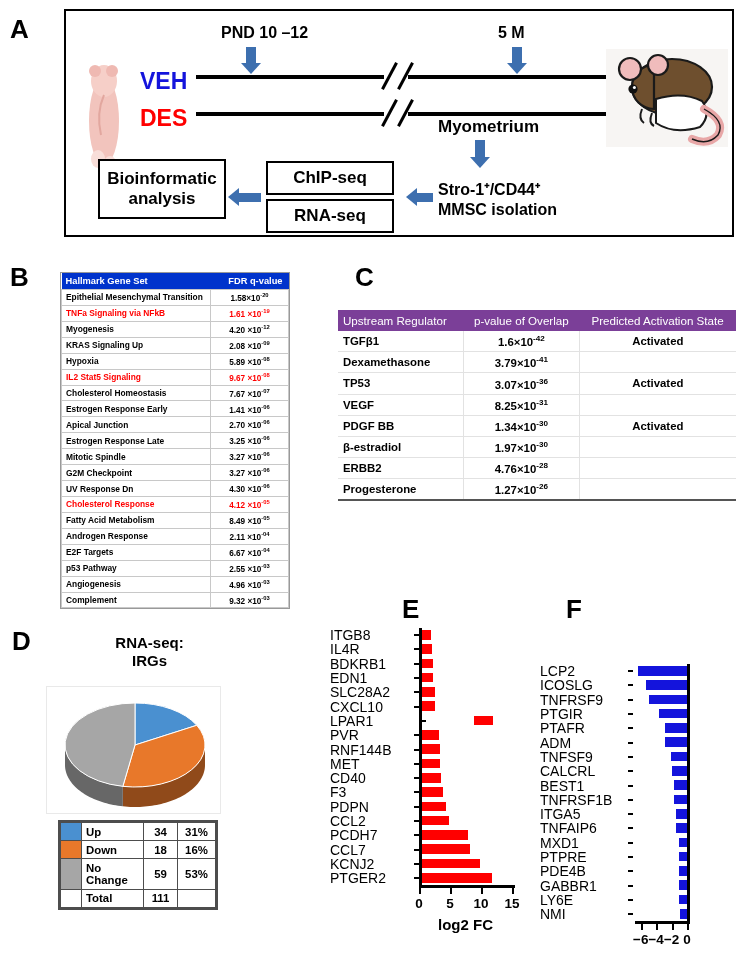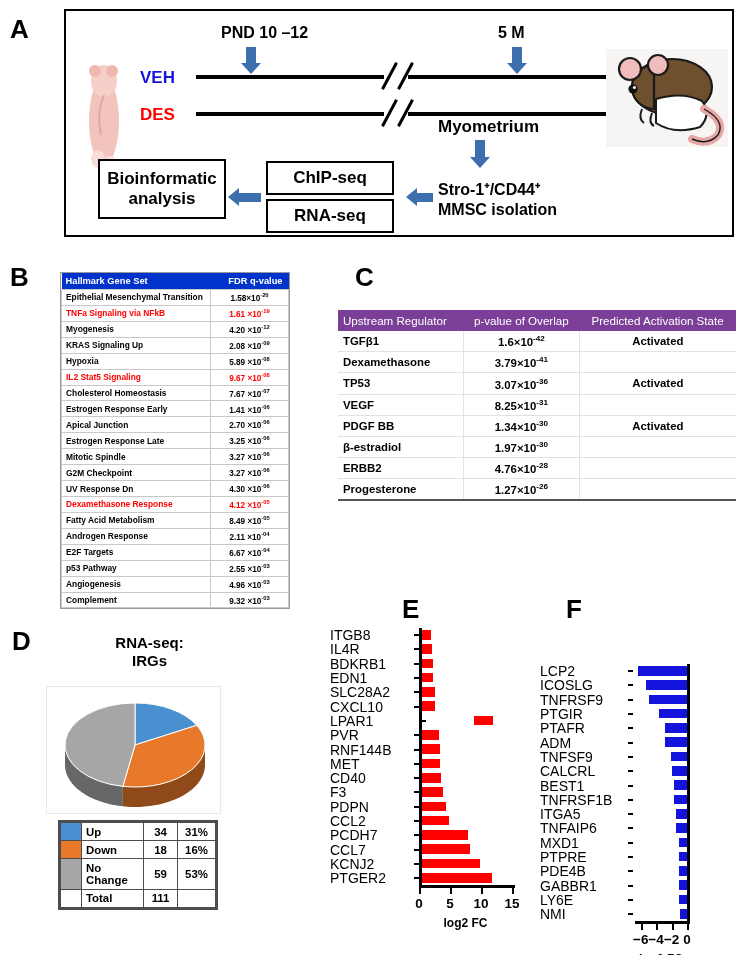--- a/index.html
+++ b/index.html
@@ -9,21 +9,21 @@
     background:#ffffff;
     font-family:"Liberation Sans", sans-serif;
     color:#000;
     overflow:hidden;
   }
   .panel-letter { position:absolute; font-weight:bold; font-size:26px; font-family:"Liberation Sans", sans-serif; }
 
   
   #panelA-box { position:absolute; left:64px; top:9px; width:670px; height:228px; border:2px solid #000; background:#fff; }
   #pup { position:absolute; left:12px; top:48px; width:52px; height:112px; }
-  .tl-label { position:absolute; font-weight:bold; font-size:17px; }
+  .tl-label { position:absolute; font-weight:bold; font-size:23px; }
   .tline { position:absolute; height:4px; background:#000; }
   .arrow-down { position:absolute; width:20px; }
   .arrow-down .shaft { width:10px; margin:0 auto; background:#3D6FAF; }
   .arrow-down .head { width:0;height:0;margin:0 auto;border-left:10px solid transparent;border-right:10px solid transparent;border-top:11px solid #3D6FAF; }
   .arrow-left { position:absolute; display:flex; align-items:center; }
   .arrow-left .ahead { width:0;height:0;border-top:9px solid transparent;border-bottom:9px solid transparent;border-right:11px solid #3D6FAF; }
   .arrow-left .ashaft { height:9px; background:#3D6FAF; }
   .timecap { position:absolute; font-weight:bold; font-size:16px; white-space:nowrap; }
   .breakmark { position:absolute; width:3px; background:#000; transform:rotate(28deg); }
   .flowbox { position:absolute; border:2px solid #000; background:#fff; display:flex; align-items:center; justify-content:center; font-weight:bold; font-size:17px; }
@@ -62,21 +62,21 @@
   
   .chart { position:absolute; }
   .crow { display:flex; align-items:center; height:14.3px; }
   .clabel { font-weight:normal; font-size:14px; text-align:left; white-space:nowrap; line-height:1; }
   .ctick { width:5px; height:2px; background:#000; flex:0 0 auto; }
   .cbarzone { position:relative; height:100%; }
   .cbar { position:absolute; top:2px; height:9.6px; }
   .axis-line { position:absolute; background:#000; }
   .axis-tick { position:absolute; width:2px; background:#000; }
   .axis-num { position:absolute; font-weight:bold; font-size:13.5px; text-align:center; }
-  .axis-title { position:absolute; font-weight:bold; font-size:12px; }
+  .axis-title { position:absolute; font-weight:bold; font-size:15px; }
 </style>
 </head>
 <body>
 
 <div class="panel-letter" style="left:10px; top:14px;">A</div>
 <div id="panelA-box">
 
   <svg id="pup" viewBox="0 0 52 112">
     <ellipse cx="26" cy="62" rx="15" ry="44" fill="#f2c4bd"></ellipse>
     <ellipse cx="26" cy="22" rx="13" ry="16" fill="#f6cfc8"></ellipse>
@@ -210,21 +210,21 @@
         </tr>
         <tr>
           <td>G2M Checkpoint</td>
           <td class="q"><span>3.27 ×10</span><sup>-06</sup></td>
         </tr>
         <tr>
           <td>UV Response Dn</td>
           <td class="q"><span>4.30 ×10</span><sup>-06</sup></td>
         </tr>
         <tr class="hl">
-          <td>Dexamethasone Response</td>
+          <td>Cholesterol Response</td>
           <td class="q"><span>4.12 ×10</span><sup>-05</sup></td>
         </tr>
         <tr>
           <td>Fatty Acid Metabolism</td>
           <td class="q"><span>8.49 ×10</span><sup>-05</sup></td>
         </tr>
         <tr>
           <td>Androgen Response</td>
           <td class="q"><span>2.11 ×10</span><sup>-04</sup></td>
         </tr>

